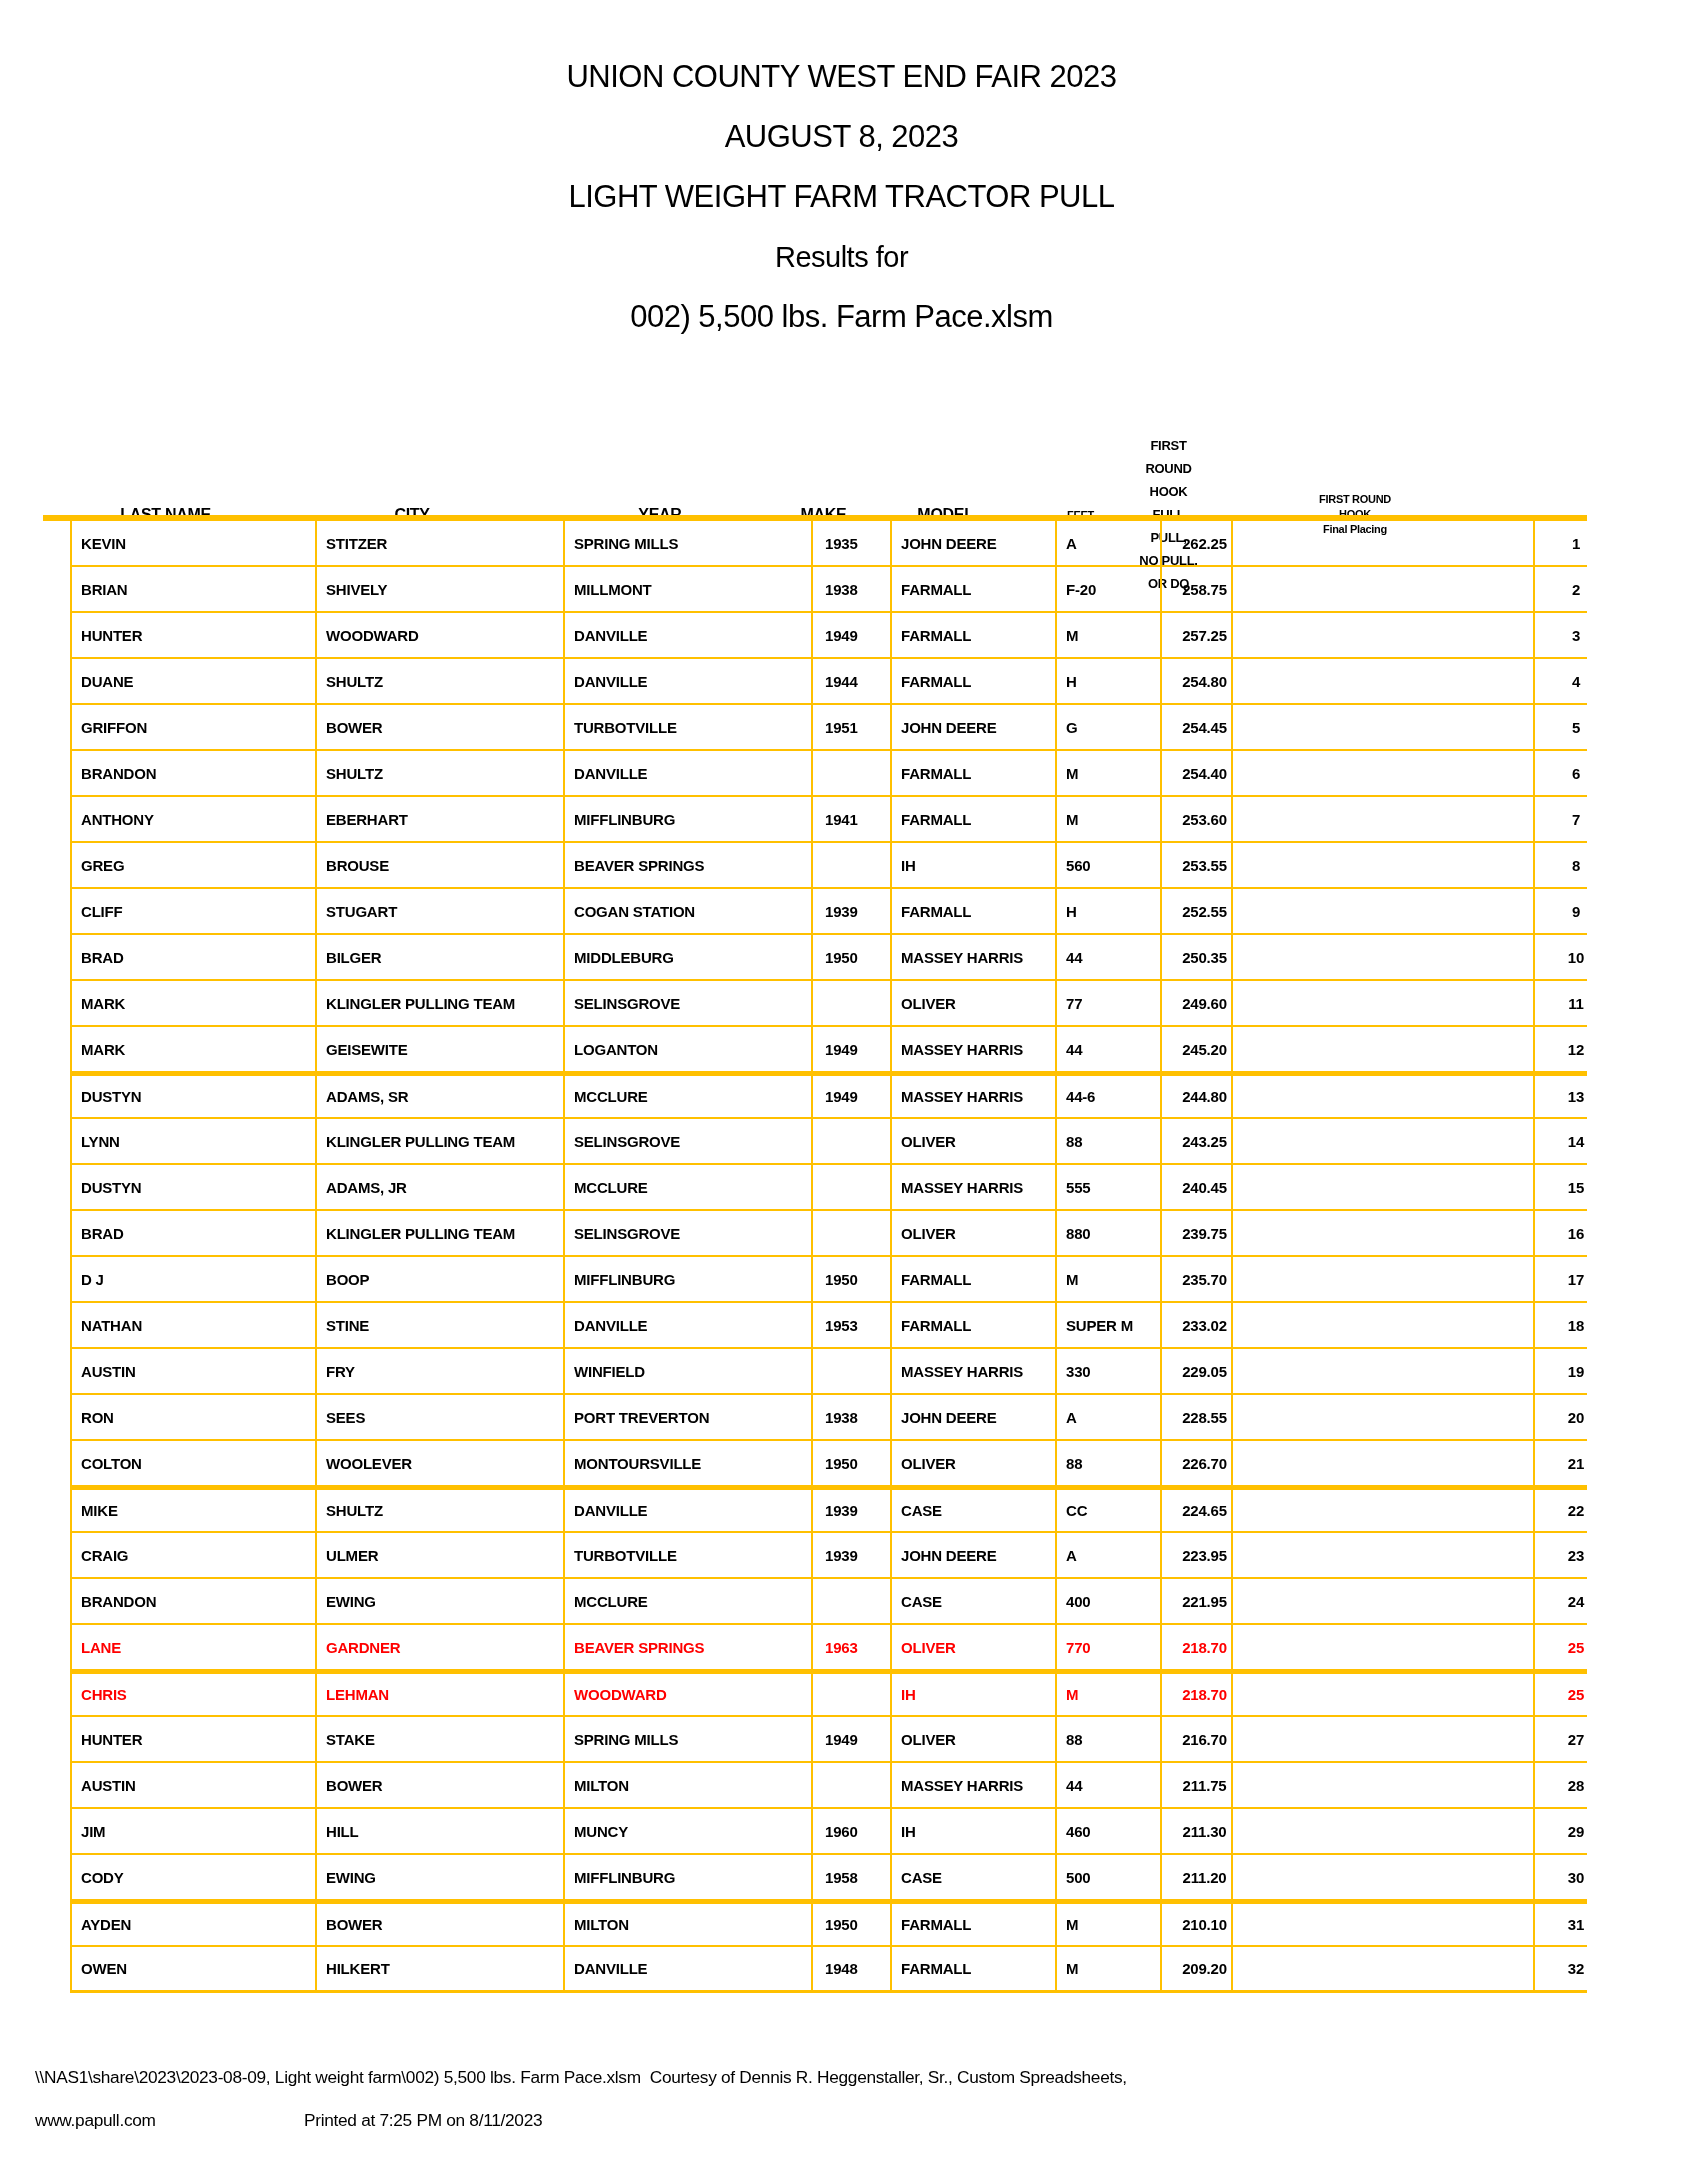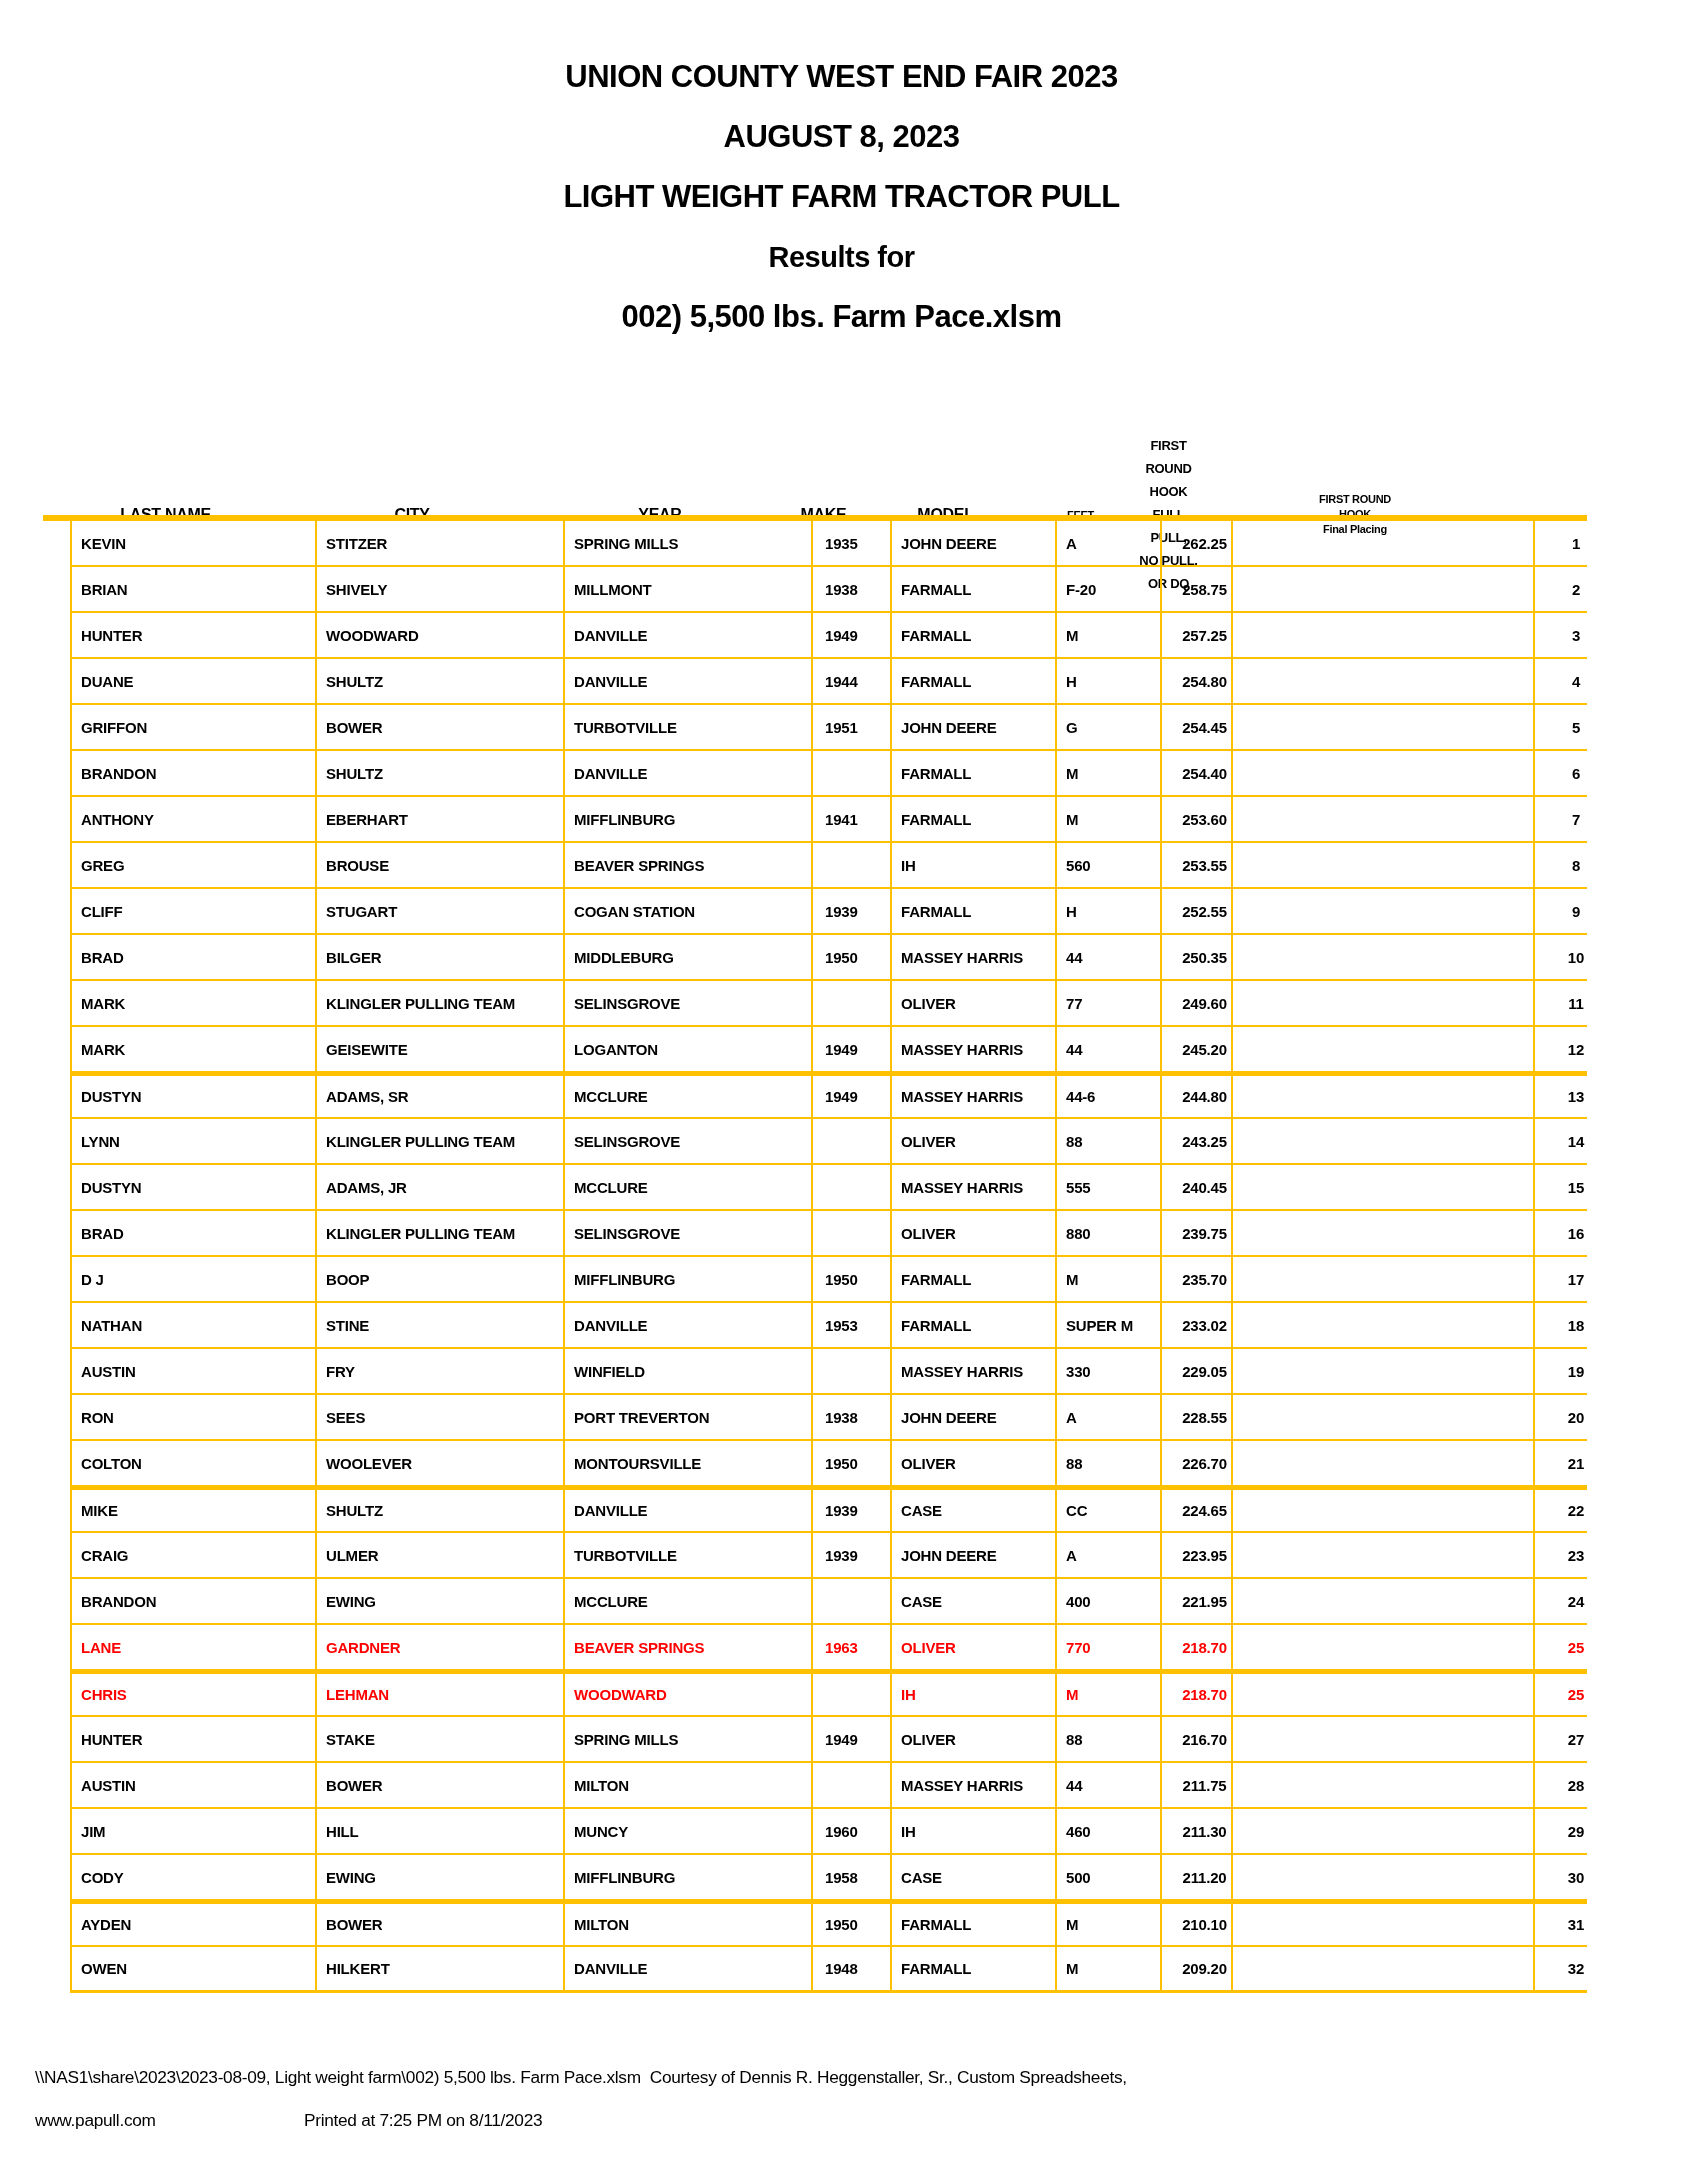--- a/index.html
+++ b/index.html
@@ -16,21 +16,21 @@
     color:var(--ink);
     position:relative;
     overflow:hidden;
   }
   
   .title-block{
     position:absolute;top:59px;left:0;width:1683px;
     text-align:center;
   }
   .title-line{
-    font-weight:bold;
+    font-weight:normal;
     font-size:31px;
     letter-spacing:-0.5px;
     line-height:36px;
     margin-bottom:24px;
     font-stretch:condensed;
   }
   .title-line.small{font-size:29px;}
   
   .grid-cols{
     display:grid;

